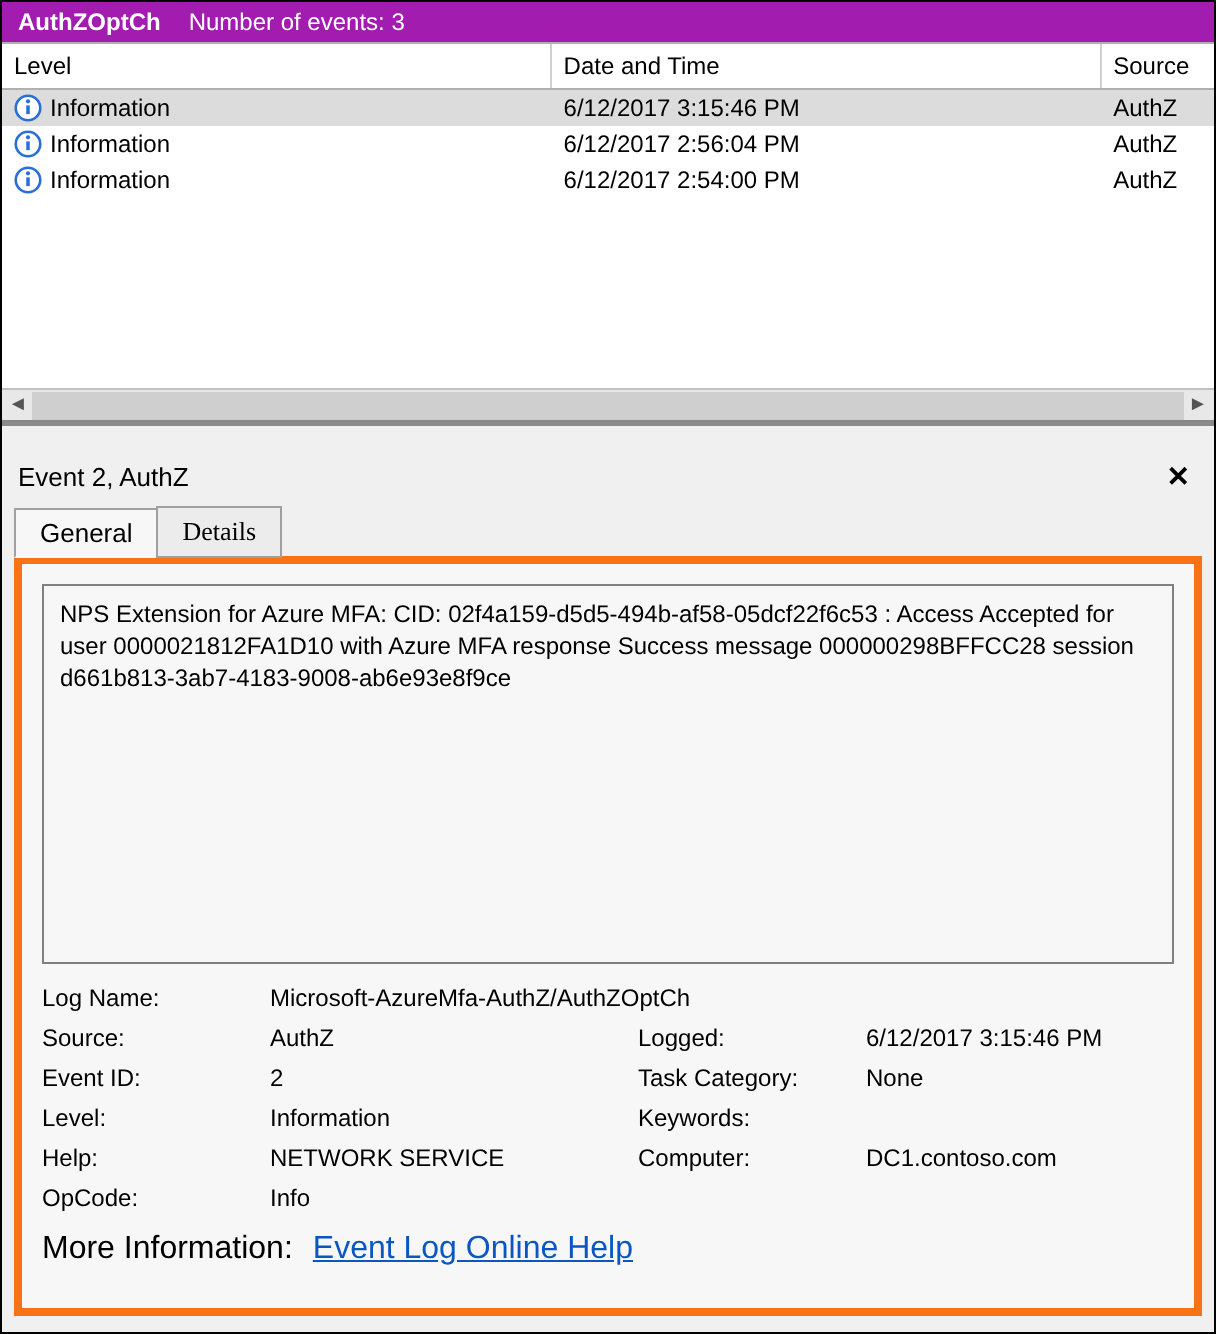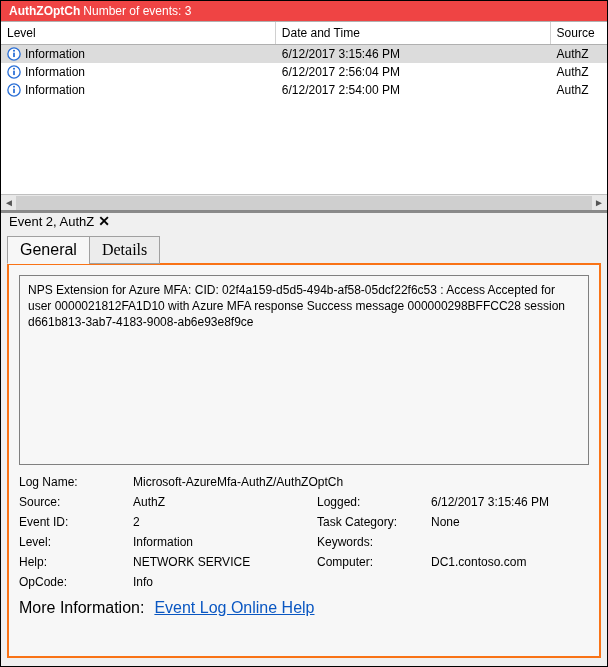--- a/index.html
+++ b/index.html
@@ -10,26 +10,26 @@
     background: #fff;
     color: #000;
     width: 608px;
     height: 667px;
     border: 1px solid #000;
     display: flex;
     flex-direction: column;
     overflow: hidden;
   }
   .titlebar {
-    background: #ef4444;
+    background: #a21caf;
     color: #fff;
     padding: 3px 8px;
     display: flex;
     align-items: center;
-    gap: 3px;
+    gap: 14px;
     font-size: 12px;
     text-align: center;
   }
   .titlebar .title { font-weight: bold; }
   .top-pane {
     flex: 0 0 190px;
     display: flex;
     flex-direction: column;
     background: #fff;
     border-bottom: 1px solid #888;
@@ -79,47 +79,47 @@
   .hscroll .track { flex:1; height:14px; background:#e8e8e8; position:relative;}
   .hscroll .thumb { position:absolute; left:0; top:0; height:100%; width:100%; background:#cfcfcf;}
   .detail-pane {
     flex: 1;
     background: #f0f0f0;
     border-top: 2px solid #8a8a8a;
     display:flex; flex-direction:column;
     padding: 0 6px 8px 6px;
   }
   .detail-header {
-    display:flex; align-items:center; 
-    padding: 0 2px 6px 2px;
+    display:flex; align-items:center; justify-content:space-between;
+    padding: 17px 2px 6px 2px;
     font-size: 13px;
   }
   .close-x {
     font-weight:bold; font-size:14px; cursor:pointer; padding:0 4px;
   }
   .tabs {
     display:flex; align-items:flex-end; gap:0; position:relative; z-index:2;
   }
   .tab {
     padding: 4px 12px;
-    font-size:16px;
+    font-size:13px;
     border:1px solid #a0a0a0;
     background:#ececec;
     position:relative;
     top:1px;
     cursor:pointer;
   }
   .tab.active {
     background:#f7f7f7;
     border-bottom:1px solid #f7f7f7;
   }
   .tab:not(.active){ border-bottom:1px solid #a0a0a0;}
   .tab + .tab { margin-left:-1px;font-family:Liberation Serif, serif;}
   .panel {
-    border:2px solid #f97316;
+    border:4px solid #f97316;
     background:#f7f7f7;
     flex:1;
     padding:10px 10px 6px 10px;
     display:flex; flex-direction:column;
     gap:10px;
   }
   .msgbox {
     border:1px solid #808080;
     background:#f7f7f7;
     padding:6px 8px;

